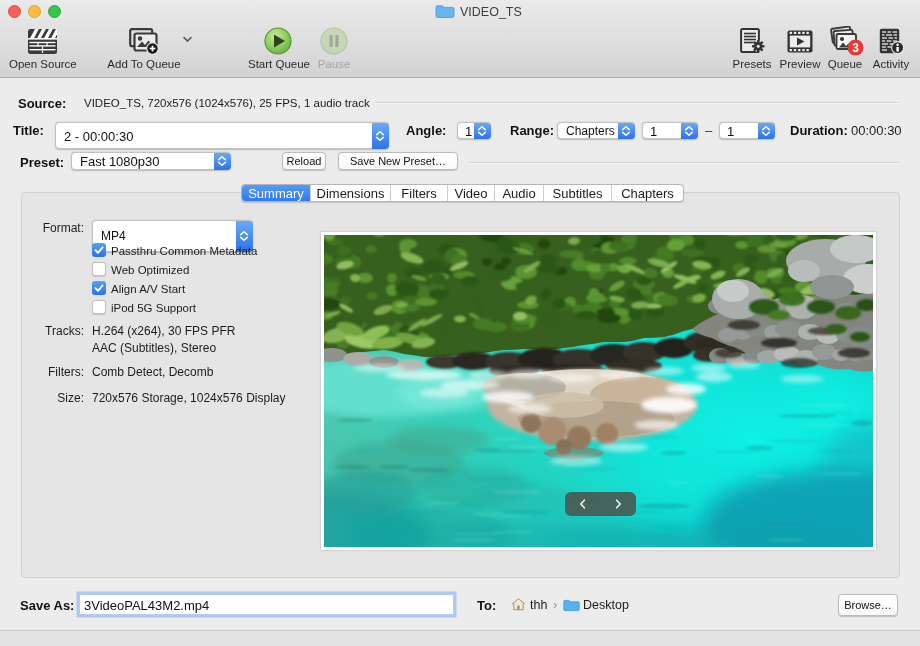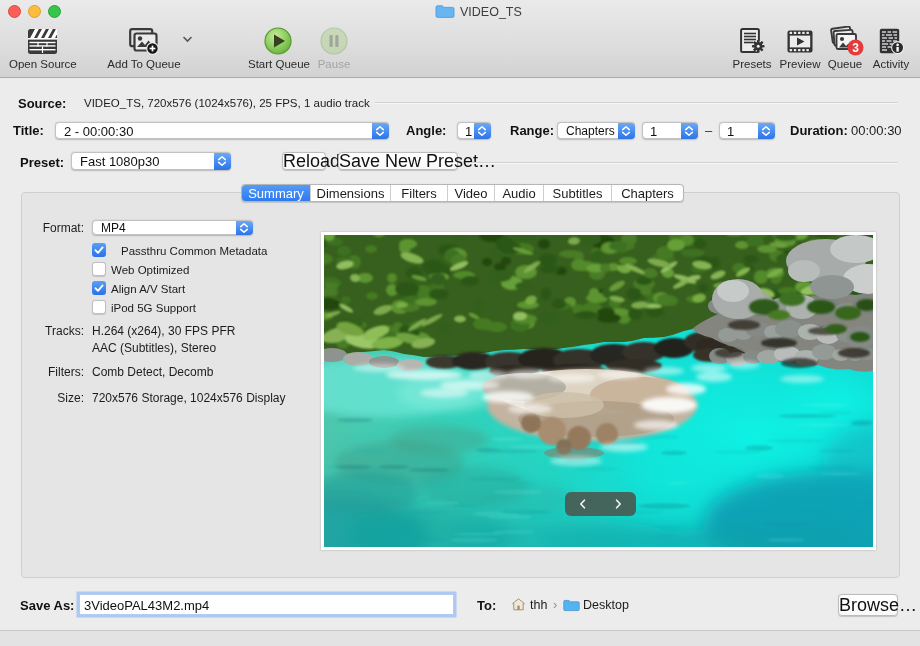--- a/index.html
+++ b/index.html
@@ -31,21 +31,21 @@
 .popup { position:absolute; background:#fff; border:0.5px solid #c2c2c2; border-radius:4px;
   box-shadow:0 0.5px 1.5px rgba(0,0,0,.22); font-size:13px; color:#111; }
 .popup .ptxt { position:absolute; left:8px; top:50%; transform:translateY(-50%); white-space:nowrap; }
 .bluecap { position:absolute; right:-0.5px; top:-0.5px; bottom:-0.5px; width:17px;
   background:linear-gradient(#6aa9f7, #2c74e8); border-radius:0 4px 4px 0; }
 .bluecap svg { position:absolute; left:50%; top:50%; transform:translate(-50%,-50%); }
 .stepfield { position:absolute; background:#fff; border:0.5px solid #c2c2c2; border-radius:4px;
   box-shadow:0 0.5px 1.5px rgba(0,0,0,.22); font-size:13px; color:#111; }
 .stepfield .ptxt { position:absolute; left:7px; top:50%; transform:translateY(-50%); }
 .btn { position:absolute; background:linear-gradient(#fff,#f9f9f9); border:0.5px solid #bcbcbc; border-radius:4px;
-  box-shadow:0 0.5px 1px rgba(0,0,0,.18); font-size:18px; color:#111; text-align:center; }
+  box-shadow:0 0.5px 1px rgba(0,0,0,.18); font-size:11px; color:#111; text-align:center; }
 .btn span { position:absolute; left:0; right:0; top:50%; transform:translateY(-50%); white-space:nowrap; }
 
 #tabs { position:absolute; left:241px; top:184px; height:18px; display:flex;
   background:#fff; border:0.5px solid #b6b6b6; border-radius:4px;
   box-shadow:0 0.5px 1px rgba(0,0,0,.15); z-index:5; }
 #tabs .seg { font-size:13px; color:#1b1b1b; text-align:center; line-height:17px;
   border-right:1px solid #cdcdcd; }
 #tabs .seg:last-child { border-right:none; }
 #tabs .seg.sel { background:linear-gradient(#559af6,#2d7af0); color:#fff; border-radius:3.5px 0 0 3.5px; }
 
@@ -252,21 +252,21 @@
       </div>
       <div class="lab">Activity</div>
     </div>
   </div>
 
   <div class="blab" style="left:18px; top:96px;">Source:</div>
   <div class="rlab" style="left:84px; top:97px; font-size:11.5px;">VIDEO_TS, 720x576 (1024x576), 25 FPS, 1 audio track</div>
   <div class="sepline" style="left:375px; top:102px; width:523px;"></div>
 
   <div class="blab" style="left:13px; top:123px;">Title:</div>
-  <div class="popup" style="left:55px; top:122px; width:334px; height:17px;">
+  <div class="popup" style="left:55px; top:122px; width:334px; height:27px;">
       <span class="ptxt">2 - 00:00:30</span>
     <div class="bluecap">
         <svg width="9" height="10" viewBox="0 0 9 10">
           <path d="M1.2 3.6 L4.5 0.8 L7.8 3.6" fill="none" stroke="#fff" stroke-width="1.5" stroke-linejoin="round" stroke-linecap="round"></path>
           <path d="M1.2 6.4 L4.5 9.2 L7.8 6.4" fill="none" stroke="#fff" stroke-width="1.5" stroke-linejoin="round" stroke-linecap="round"></path>
         </svg>
       </div>
   </div>
   <div class="blab" style="left:406px; top:123px;">Angle:</div>
   <div class="stepfield" style="left:457px; top:122px; width:34px; height:17px;">
@@ -334,33 +334,33 @@
     <div class="seg sel" style="width:69px;">Summary</div>
     <div class="seg" style="width:80px;">Dimensions</div>
     <div class="seg" style="width:57px;">Filters</div>
     <div class="seg" style="width:47px;">Video</div>
     <div class="seg" style="width:49px;">Audio</div>
     <div class="seg" style="width:68px;">Subtitles</div>
     <div class="seg" style="width:71px;">Chapters</div>
   </div>
 
   <div class="ralign" style="top:221px;">Format:</div>
-  <div class="popup" style="left:92px; top:220px; width:161px; height:15px; font-size:12px;">
+  <div class="popup" style="left:92px; top:220px; width:161px; height:32px; font-size:12px;">
       <span class="ptxt">MP4</span>
     <div class="bluecap">
         <svg width="9" height="10" viewBox="0 0 9 10">
           <path d="M1.2 3.6 L4.5 0.8 L7.8 3.6" fill="none" stroke="#fff" stroke-width="1.5" stroke-linejoin="round" stroke-linecap="round"></path>
           <path d="M1.2 6.4 L4.5 9.2 L7.8 6.4" fill="none" stroke="#fff" stroke-width="1.5" stroke-linejoin="round" stroke-linecap="round"></path>
         </svg>
       </div>
   </div>
   <div class="cb on" style="left:92px; top:243px;"><svg width="14" height="14" viewBox="0 0 14 14">
         <path d="M3.4 7.2 L6 9.8 L10.6 4.4" fill="none" stroke="#fff" stroke-width="1.8" stroke-linecap="round" stroke-linejoin="round"></path>
       </svg></div>
-  <div class="cblab" style="left:121px; top:245px;">Passthru Common Metadata</div>
+  <div class="cblab" style="left:111px; top:245px;">Passthru Common Metadata</div>
   <div class="cb off" style="left:92px; top:262px;"></div>
   <div class="cblab" style="left:111px; top:264px;">Web Optimized</div>
   <div class="cb on" style="left:92px; top:281px;"><svg width="14" height="14" viewBox="0 0 14 14">
         <path d="M3.4 7.2 L6 9.8 L10.6 4.4" fill="none" stroke="#fff" stroke-width="1.8" stroke-linecap="round" stroke-linejoin="round"></path>
       </svg></div>
   <div class="cblab" style="left:111px; top:283px;">Align A/V Start</div>
   <div class="cb off" style="left:92px; top:300px;"></div>
   <div class="cblab" style="left:111px; top:302px;">iPod 5G Support</div>
 
   <div class="ralign" style="top:324px;">Tracks:</div>

